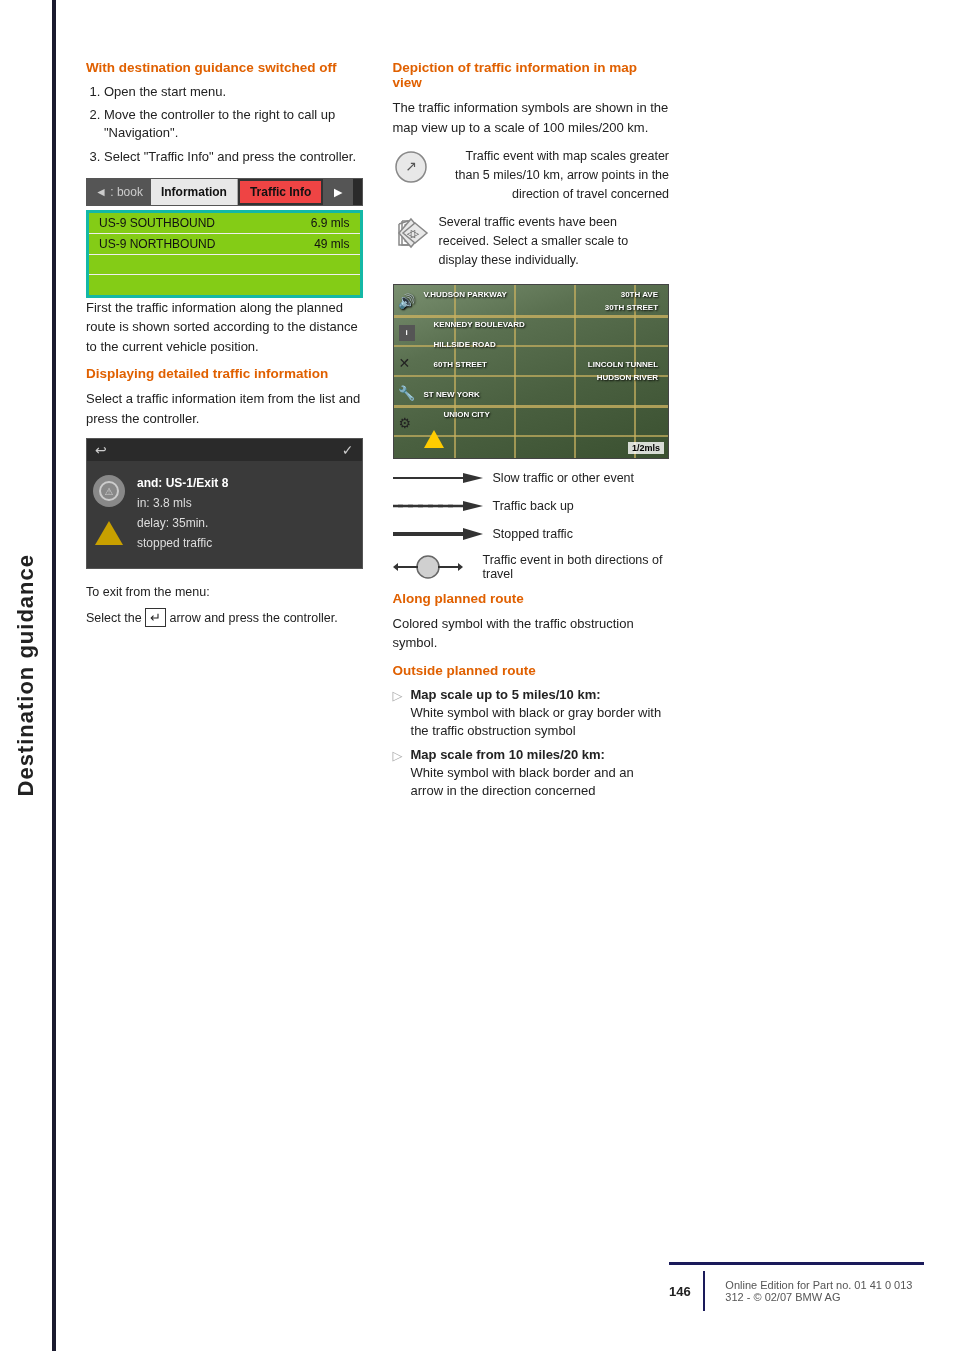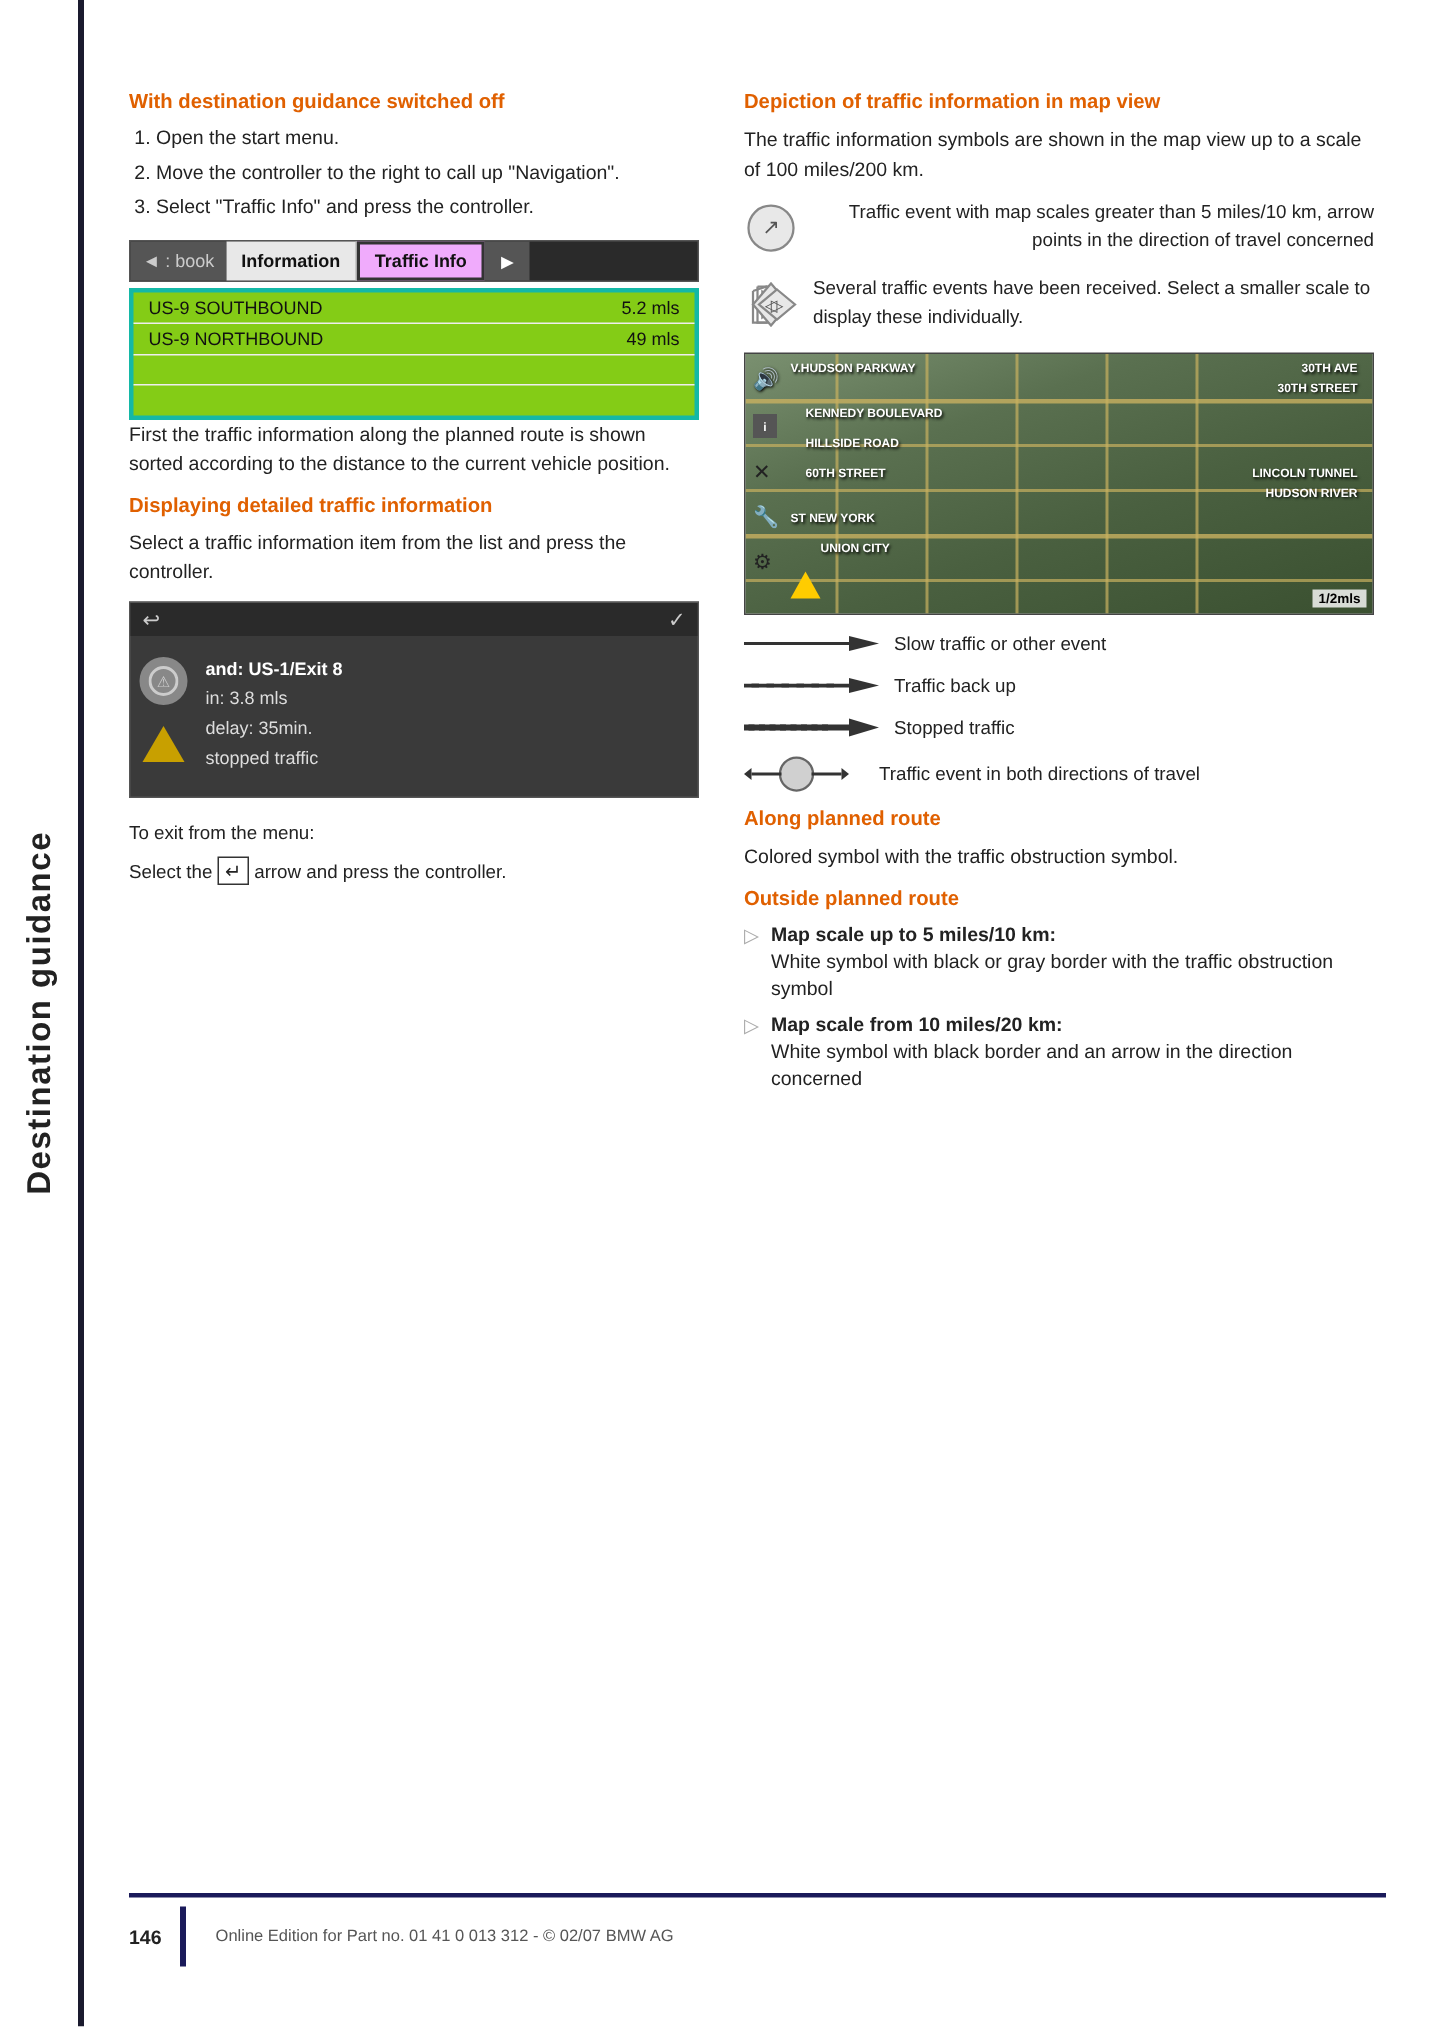--- a/index.html
+++ b/index.html
@@ -43,21 +43,20 @@
       width: 4px;
       background: #1a1a2e;
       min-height: 100%;
       flex-shrink: 0;
     }
     
     .main-content {
       flex: 1;
       padding: 60px 30px 30px 30px;
       display: flex;
-      flex-direction: column;
       gap: 0;
     }
     
     .two-col {
       display: flex;
       gap: 30px;
     }
     .col-left {
       flex: 1;
       max-width: 380px;
@@ -284,28 +283,28 @@
 
         <ol class="numbered-list">
           <li>Open the start menu.</li>
           <li>Move the controller to the right to call up "Navigation".</li>
           <li>Select "Traffic Info" and press the controller.</li>
         </ol>
 
         <div class="nav-bar-mockup">
           <div class="nav-bar-left">◄ : book</div>
           <div class="nav-bar-tab">Information</div>
-          <div class="nav-bar-tab active" style="background:#f0abfc; border: 2px solid #333;">Traffic Info</div>
+          <div class="nav-bar-tab active" style="background:#ef4444; border: 2px solid #333;">Traffic Info</div>
           <div class="nav-bar-arrow">►</div>
         </div>
 
         <div class="traffic-list-box">
           <div class="traffic-list-row">
             <span>US-9 SOUTHBOUND</span>
-            <span>5.2 mls</span>
+            <span>6.9 mls</span>
           </div>
           <div class="traffic-list-row">
             <span>US-9 NORTHBOUND</span>
             <span>49 mls</span>
           </div>
           <div class="traffic-list-row" style="height:20px;"></div>
           <div class="traffic-list-row" style="height:20px;"></div>
         </div>
 
         <p class="para">First the traffic information along the planned route is shown sorted according to the distance to the current vehicle position.</p>

